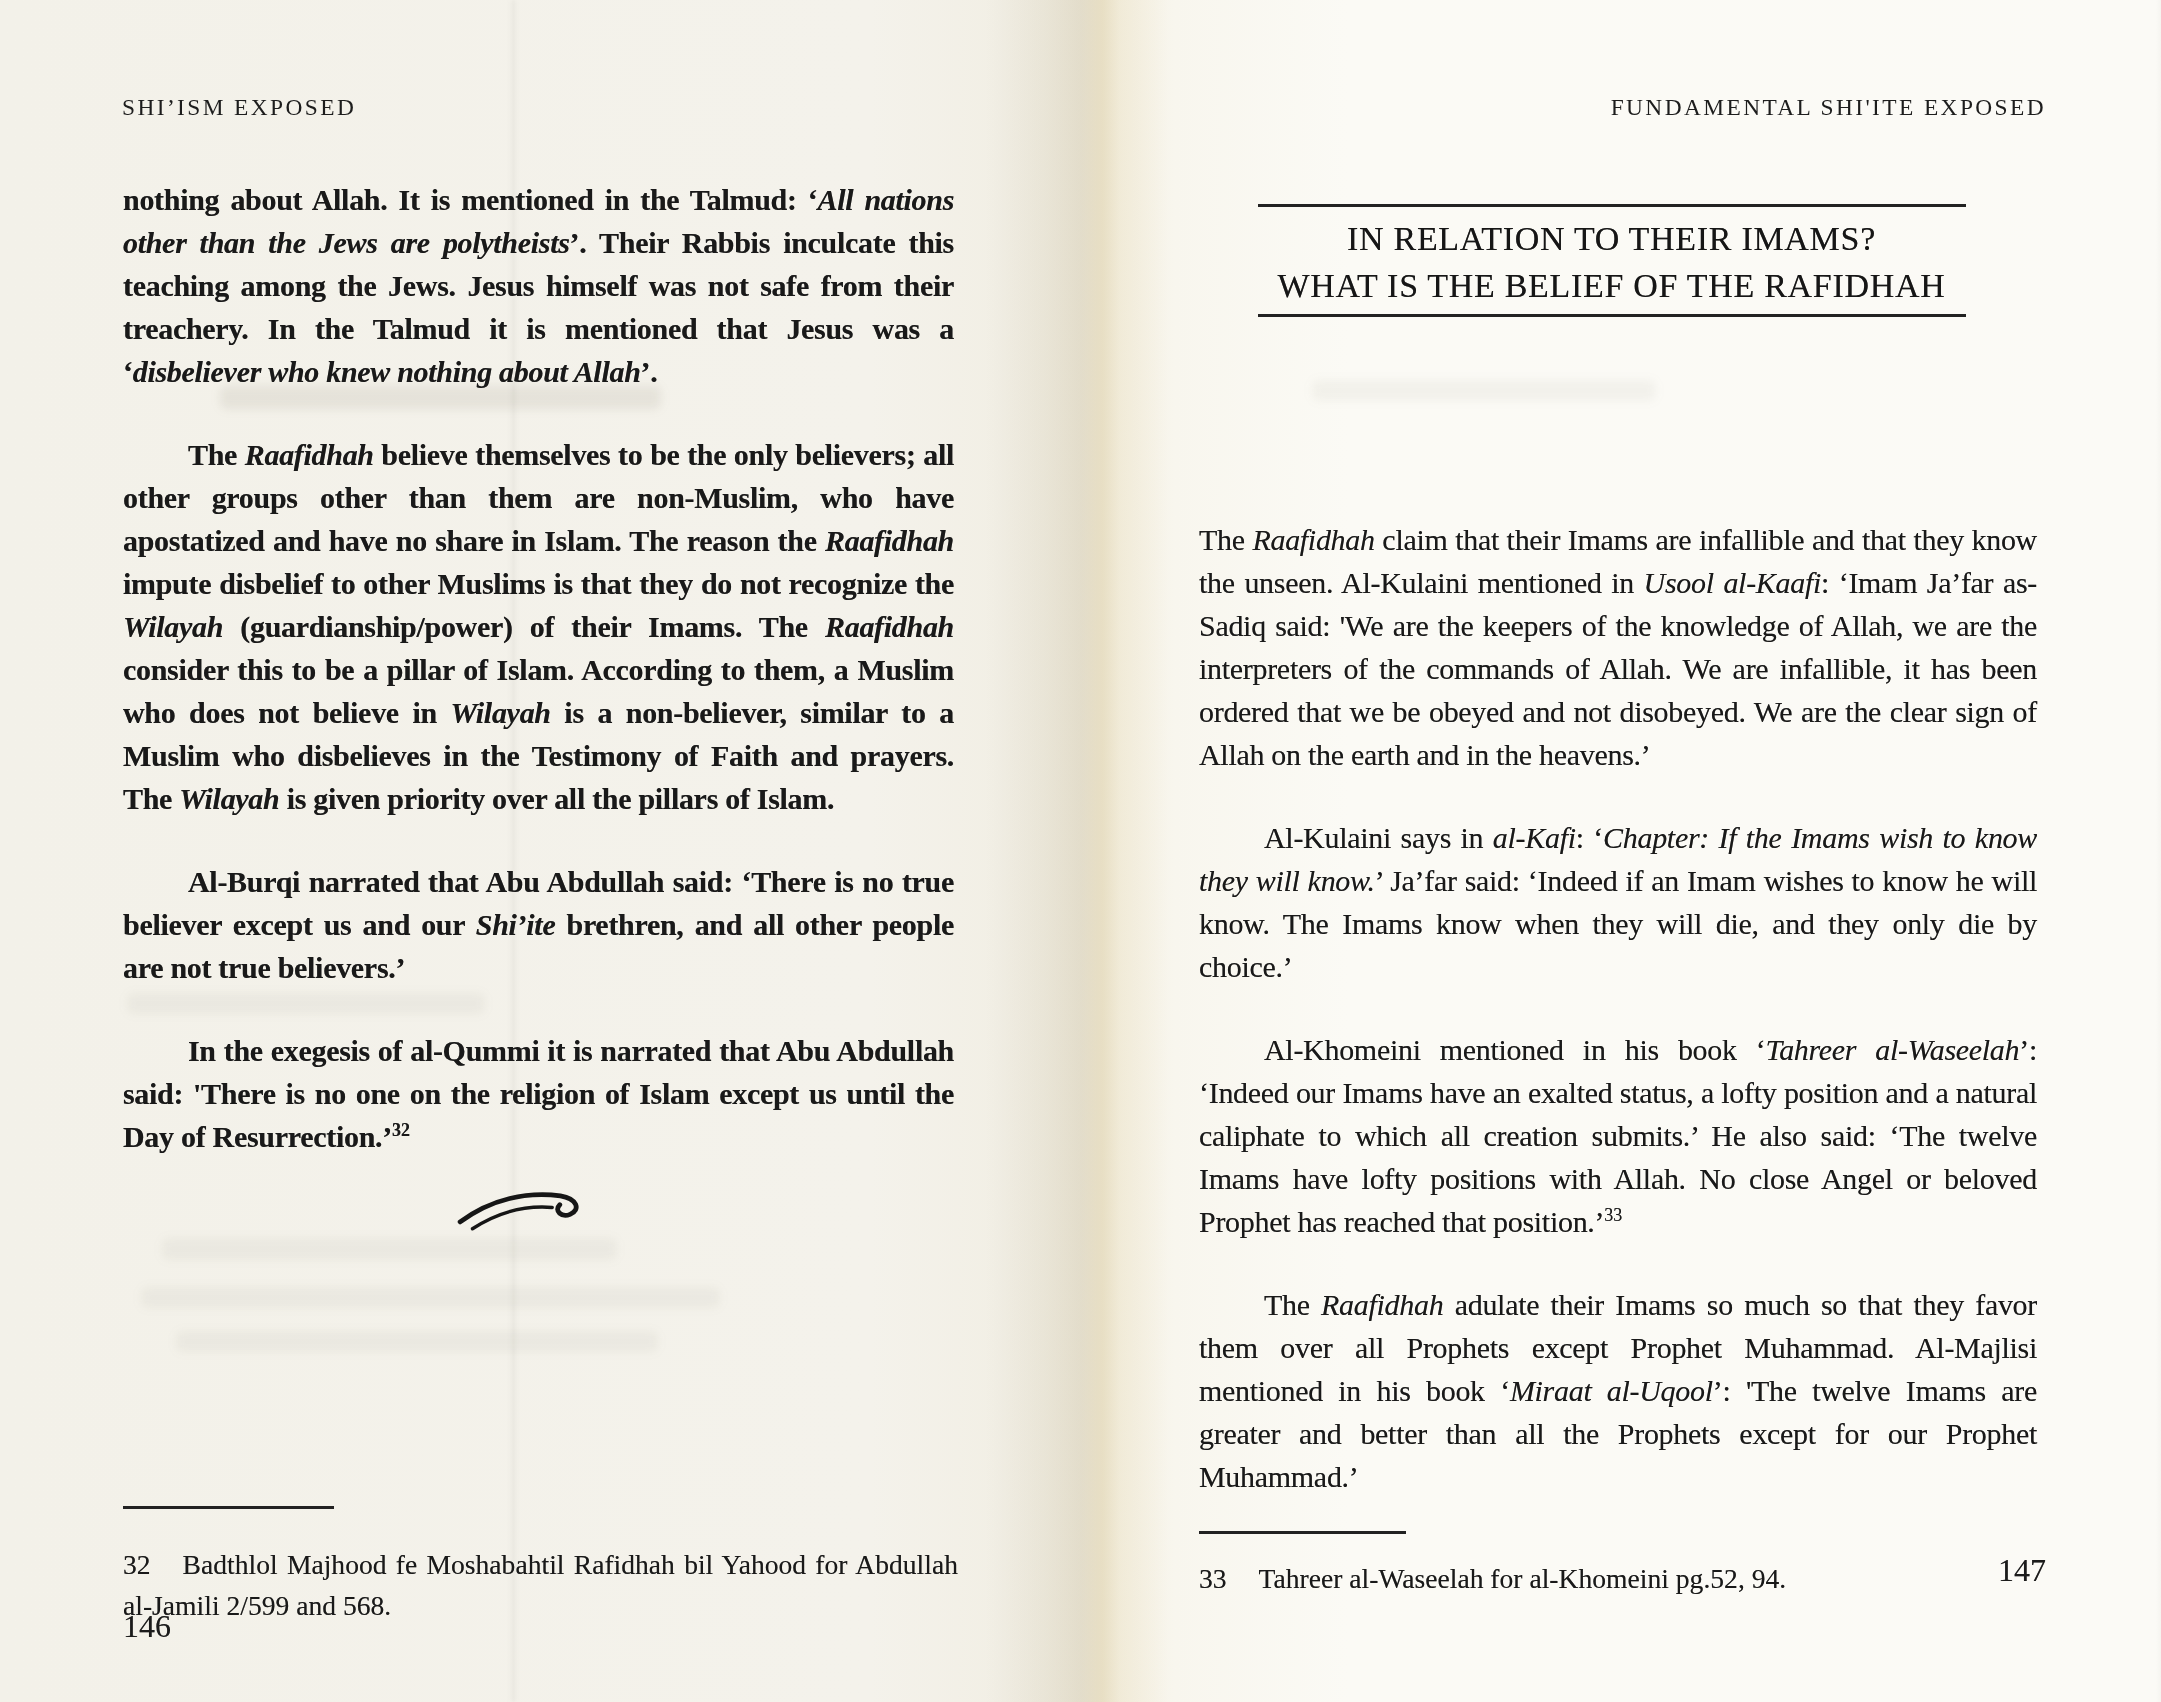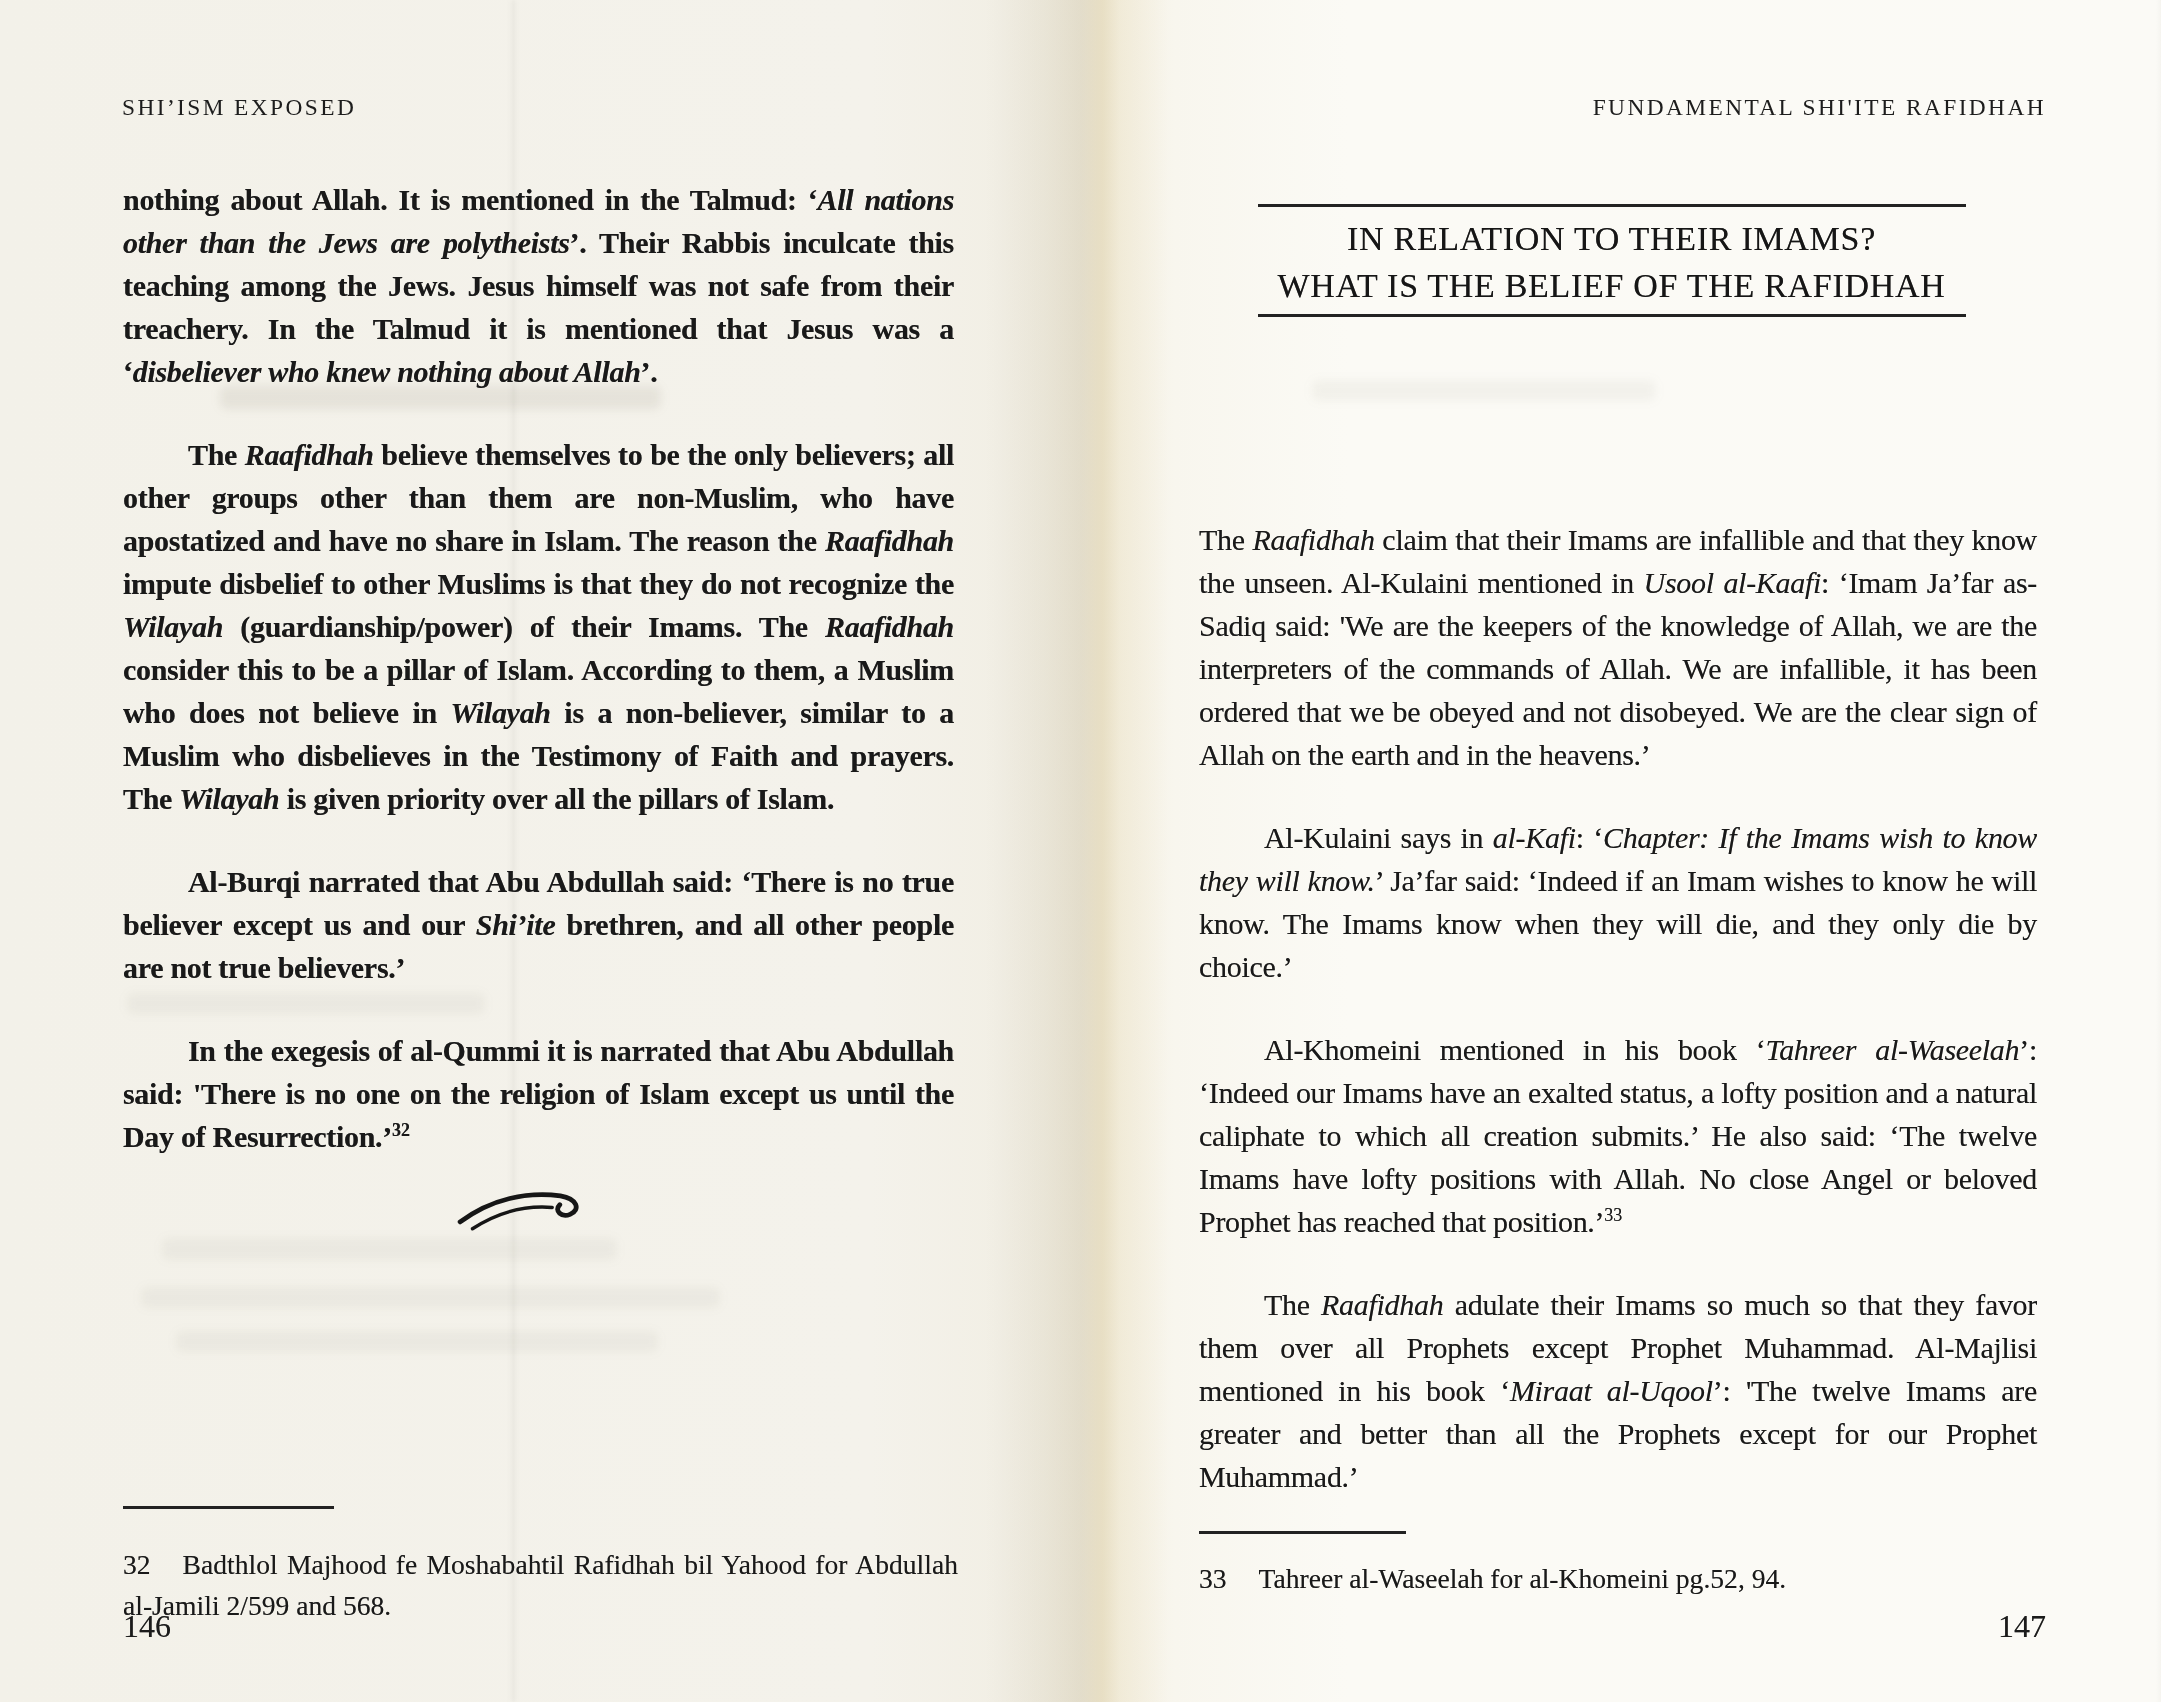--- a/index.html
+++ b/index.html
@@ -75,39 +75,39 @@
     text-align: justify; text-shadow: 0 0 0.3px rgba(0,0,0,0.45);
   }
   .lp-footnote { left: 123px;  top: 1537px; width: 835px; margin-top: 7px; }
   .rp-footnote { left: 1199px; top: 1558px; width: 838px; }
   .fn-num { padding-right: 32px; }
   .pagenum {
     position: absolute; font-size: 32px; color: #1b1b1b;
     text-shadow: 0 0 0.3px rgba(0,0,0,0.45);
   }
   .lp-pagenum { left: 123px; top: 1608px; text-align: right; }
-  .rp-pagenum { right: 128px; top: 1608px; text-align: left; }
+  .rp-pagenum { right: 128px; top: 1552px; text-align: left; }
 </style>
 </head>
 <body>
 
 <div class="spread">
 
   <div class="gutter"></div>
   <div class="crease"></div>
   <div class="right-edge"></div>
   <div class="ghost" style="left:220px;  top:386px;  width:441px; height:23.4px;"></div>
   <div class="ghost light" style="left:127px;  top:993px; width:358px; height:20.7px;"></div>
   <div class="ghost light" style="left:162px;  top:1238px; width:455px; height:22px;"></div>
   <div class="ghost light" style="left:141px;  top:1287px; width:579px; height:20.7px;"></div>
   <div class="ghost light" style="left:176px;  top:1331px; width:482px; height:20.7px;"></div>
   <div class="ghost light" style="left:1312px; top:380px;  width:344px; height:20.7px;"></div>
 
   <div class="running-header lp-header">SHI’ISM EXPOSED</div>
-  <div class="running-header rp-header">FUNDAMENTAL SHI'ITE RAFIDHAH</div>
+  <div class="running-header rp-header">FUNDAMENTAL SHI'ITE EXPOSED</div>
 
   <div class="rule title-rule-top"></div>
   <div class="title-block">
     <div class="title-line">IN RELATION TO THEIR IMAMS?</div>
     <div class="title-line">WHAT IS THE BELIEF OF THE RAFIDHAH</div>
   </div>
   <div class="rule title-rule-bottom"></div>
 
   <div class="body-text lp-body">
       <p class="para"><span>nothing about Allah. It is mentioned in the Talmud: ‘</span><span class="it">All nations other than the Jews are polytheists</span><span>’. Their Rabbis inculcate this teaching among the Jews. Jesus himself was not safe from their treachery. In the Talmud it is mentioned that Jesus was a ‘</span><span class="it">disbeliever who knew nothing about Allah</span><span>’.</span></p>

